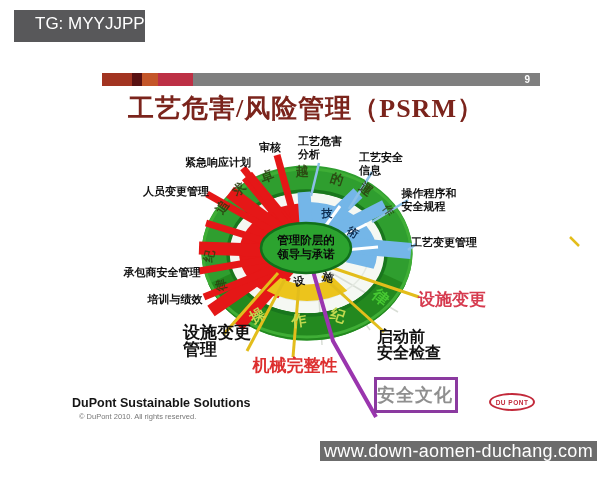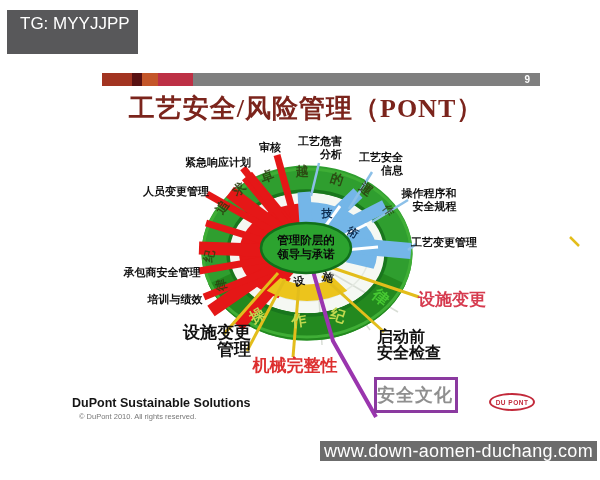--- a/index.html
+++ b/index.html
@@ -1,25 +1,25 @@
 <!DOCTYPE html>
 <html><head>
 <meta charset="utf-8">
 <style>
   html,body{margin:0;padding:0;background:#ffffff;}
   #stage{position:relative;width:600px;height:480px;background:#ffffff;overflow:hidden;
          font-family:"Liberation Sans","DejaVu Sans",sans-serif;}
   #wheel-svg{position:absolute;left:0;top:0;z-index:1;}
   .abs{position:absolute;}
   .lbl{position:absolute;transform:translate(-50%,-50%);font-weight:bold;font-size:11px;
-       color:#111;white-space:nowrap;text-align:right;line-height:13px;z-index:3;}
+       color:#111;white-space:nowrap;text-align:left;line-height:13px;z-index:3;}
   .lbl-big{font-size:17px;line-height:17px;}
   
-  #wm{left:7px;top:10px;width:131px;height:44px;background:#58585a;color:#fff;
-      font-size:17px;line-height:28px;padding-left:13px;z-index:5;box-sizing:border-box;}
+  #wm{left:14px;top:10px;width:131px;height:32px;background:#58585a;color:#fff;
+      font-size:17px;line-height:28px;padding-left:21px;z-index:5;box-sizing:border-box;}
   
   #bar{left:102px;top:73px;height:13px;width:438px;z-index:2;display:flex;}
   #bar .seg{height:100%;}
   #page-num{position:absolute;right:10px;top:1px;color:#fff;font-size:10px;font-weight:bold;}
   
   #title{left:306px;top:108px;transform:translate(-50%,-50%);position:absolute;
          font-family:"Liberation Serif","DejaVu Serif",serif;font-weight:bold;
          font-size:26px;letter-spacing:1px;color:#7b241c;white-space:nowrap;z-index:3;}
   
   #lbl-yiwai{text-align:left;transform:none;left:131px;top:214px;}
@@ -53,21 +53,21 @@
   <div id="bar" class="abs">
     <div class="seg" style="width:30px;background:#a23421"></div>
     <div class="seg" style="width:10px;background:#591112"></div>
     <div class="seg" style="width:16px;background:#c45629"></div>
     <div class="seg" style="width:35px;background:#bd3045"></div>
     <div class="seg" style="width:347px;background:#7f7f7f;position:relative">
       <span id="page-num">9</span>
     </div>
   </div>
 
-  <div id="title">工艺安全/风险管理（PONT）</div>
+  <div id="title">工艺危害/风险管理（PSRM）</div>
 
   <svg id="wheel-svg" width="600" height="480" viewBox="0 0 600 480">
 
     <ellipse cx="307" cy="253" rx="88" ry="70" fill="#f5f8f3"></ellipse>
 
     <g stroke="#d9ded6" stroke-width="1.5">
       <line x1="330" y1="272" x2="398" y2="312"></line>
       <line x1="332" y1="278" x2="370" y2="330"></line>
       <line x1="318" y1="282" x2="322" y2="345"></line>
       <ellipse cx="307" cy="253" rx="62" ry="48" fill="none" stroke="#e4e9e1"></ellipse>

